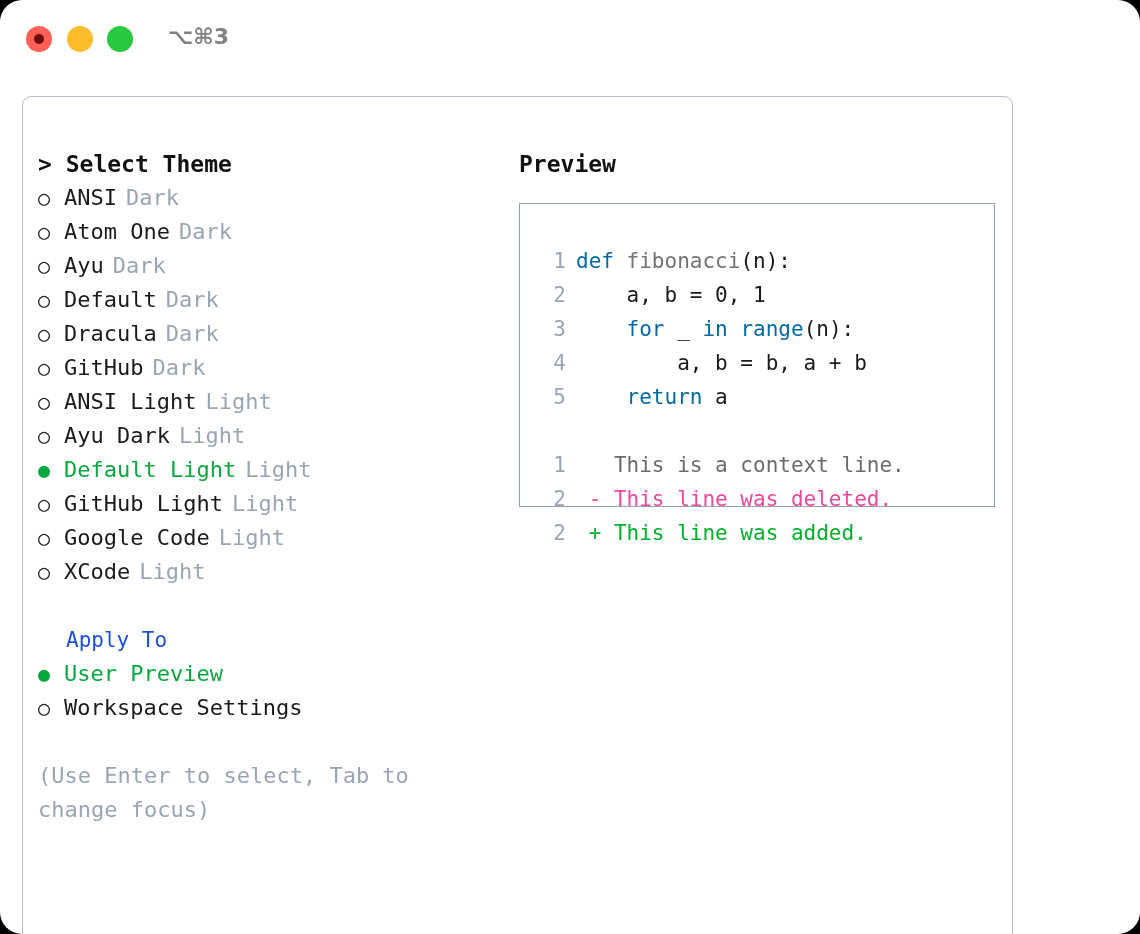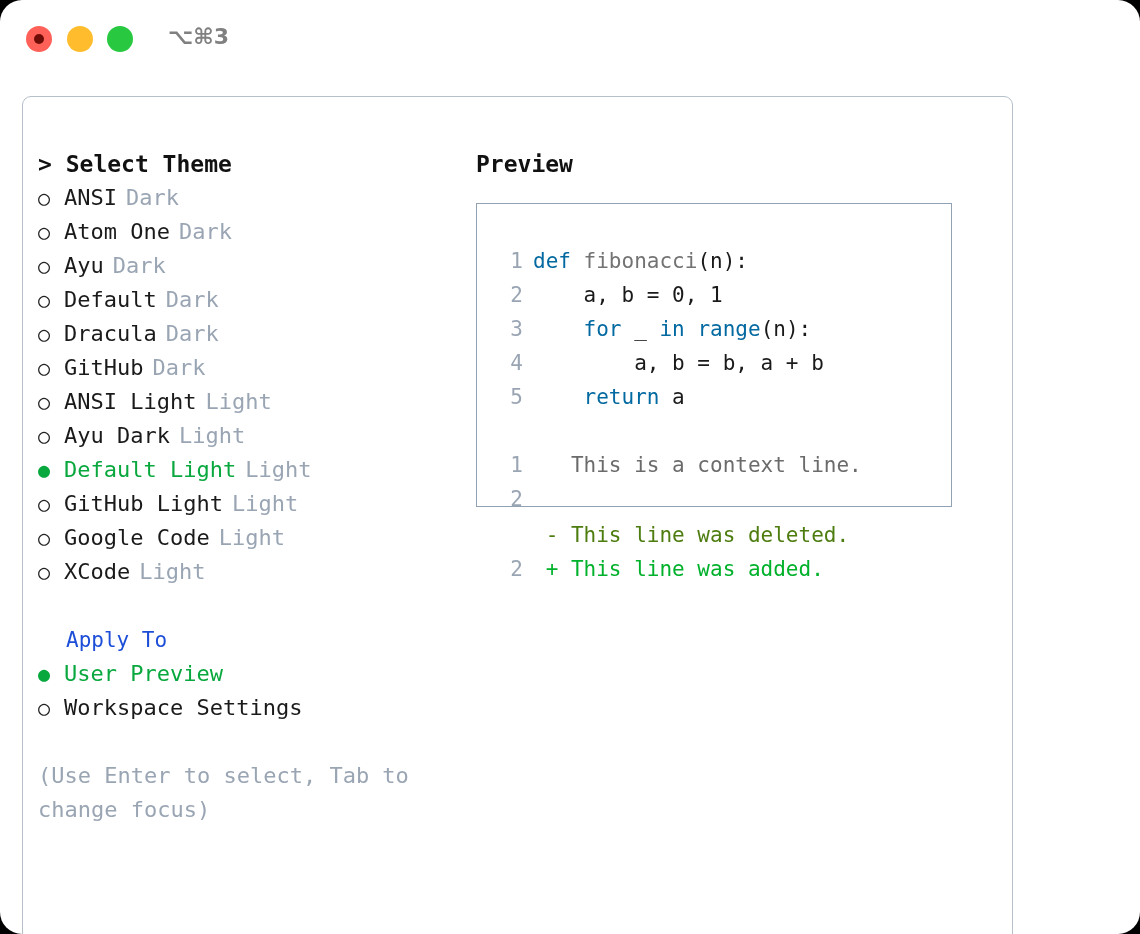--- a/index.html
+++ b/index.html
@@ -107,21 +107,21 @@
     margin-top: 34px;
     font-size: 22px;
     line-height: 34px;
     color: #9aa5b4;
     width: 400px;
     white-space: normal;
   }
   
   #preview-column {
     position: absolute;
-    left: 453px; top: 50px;
+    left: 496px; top: 50px;
     width: 500px;
   }
   #preview-heading {
     font-size: 23px;
     font-weight: bold;
     color: #111111;
     line-height: 34px;
     white-space: pre;
   }
   #preview-box {
@@ -143,21 +143,21 @@
     flex: 0 0 34px;
     text-align: right;
     color: #9aa5b4;
     margin-right: 10px;
   }
   .kw   { color: #0369a1; }
   .fn   { color: #737373; }
   .plain{ color: #1a1a1a; }
   .gap  { height: 34px; }
   .diff-ctx { color: #6b6b6b; }
-  .diff-del { color: #4d7c0f; margin-top: 36px; }
+  .diff-del { color: #ec4899; }
   .diff-add { color: #00b12b; }
 </style>
 </head>
 <body>
 
 <div id="window">
 
   <div id="titlebar">
     <div class="dot" id="dot-close"></div>
     <div class="dot" id="dot-minimize"></div>

